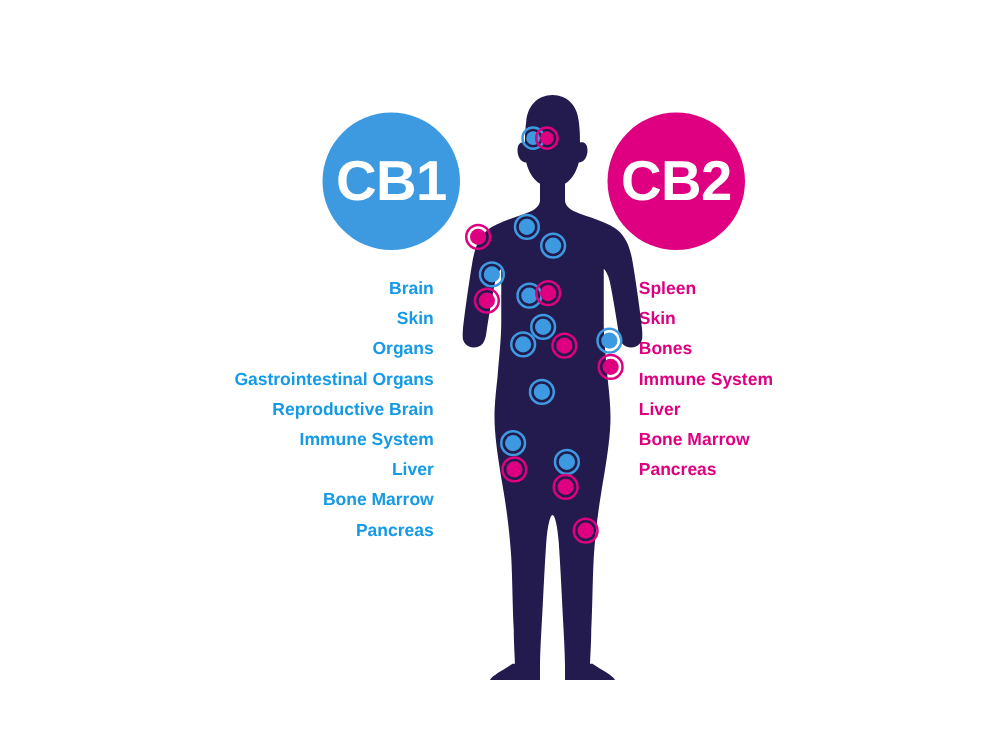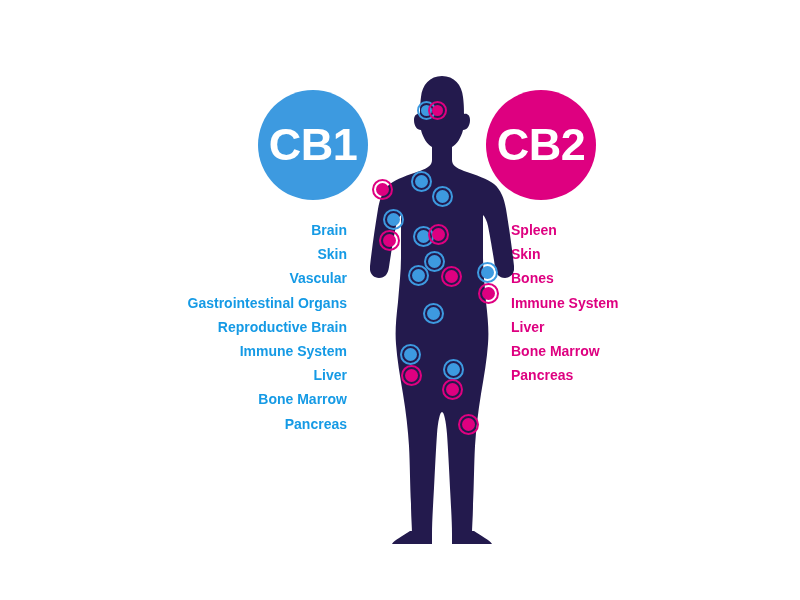--- a/index.html
+++ b/index.html
@@ -118,21 +118,21 @@
     <span>CB1</span>
   </div>
 
   <div class="badge" id="cb2-badge">
     <span>CB2</span>
   </div>
 
   <ul class="organ-list" id="cb1-list">
     <li>Brain</li>
     <li>Skin</li>
-    <li>Vascular</li>
+    <li>Organs</li>
     <li>Gastrointestinal Organs</li>
     <li>Reproductive Brain</li>
     <li>Immune System</li>
     <li>Liver</li>
     <li>Bone Marrow</li>
     <li>Pancreas</li>
   </ul>
 
   <ul class="organ-list" id="cb2-list">
     <li>Spleen</li>

